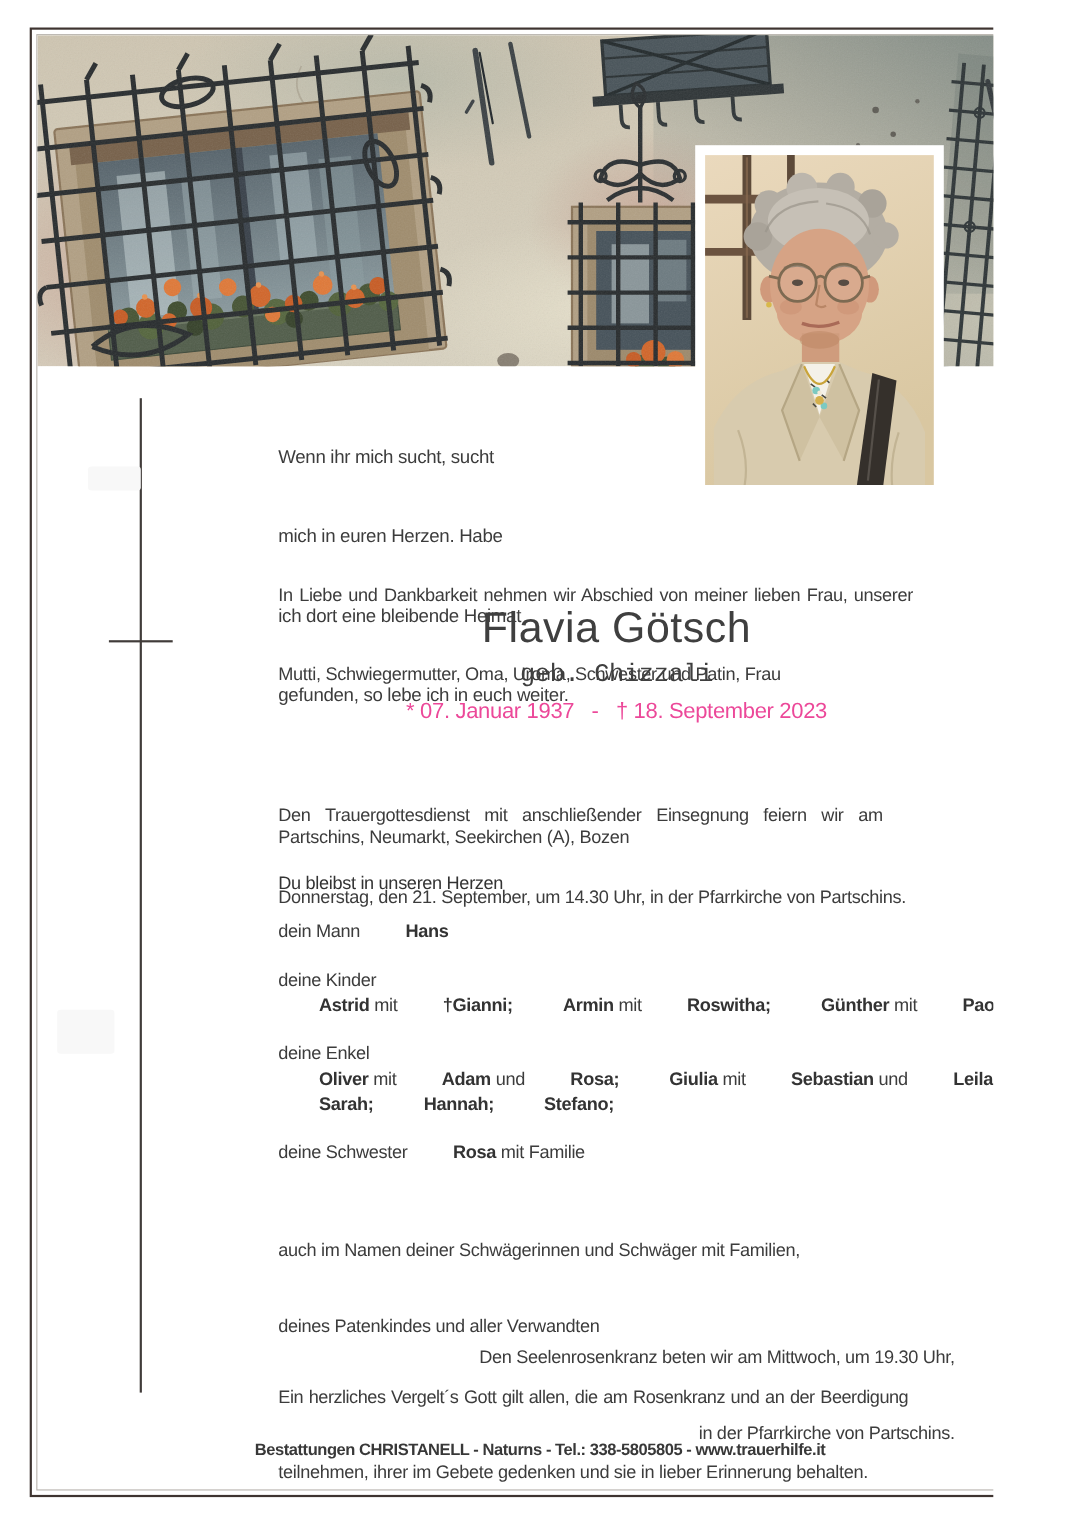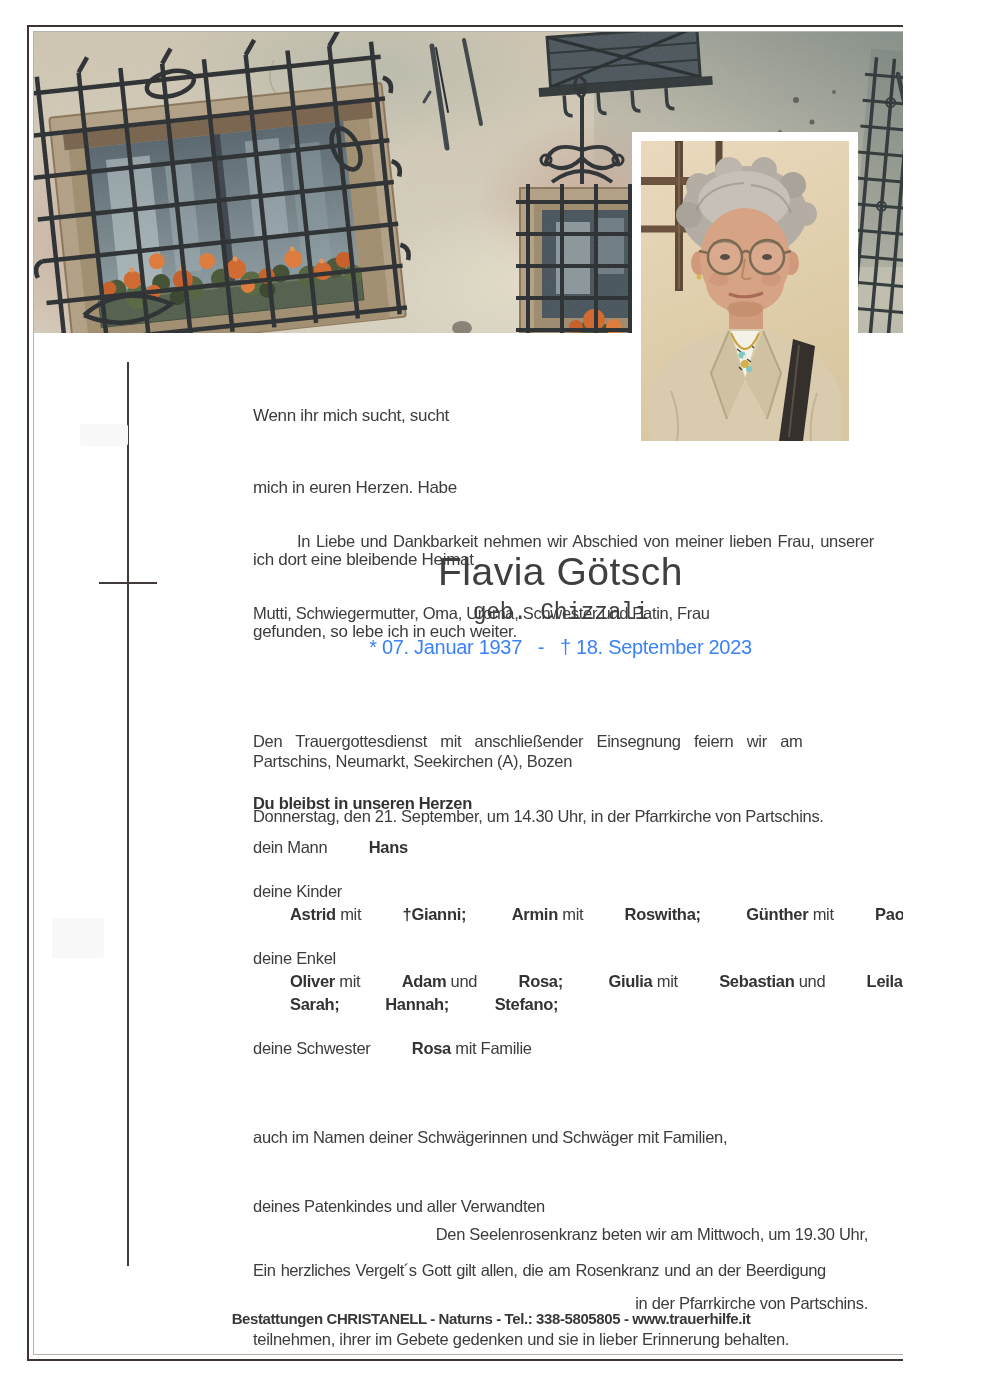--- a/index.html
+++ b/index.html
@@ -17,29 +17,29 @@
   .portrait svg{display:block;width:208px;height:300px;}
   .cross-v{position:absolute;left:127px;top:362px;width:2px;height:904px;background:#413c3a;}
   .cross-h{position:absolute;left:99px;top:582px;width:58px;height:2px;background:#413c3a;}
   .smudge{position:absolute;background:#f8f8f8;border-radius:3px;}
   .s1{left:80px;top:424px;width:48px;height:22px;}
   .s2{left:52px;top:918px;width:52px;height:40px;}
   .t{position:absolute;left:253px;width:615px;font-size:16.5px;line-height:23px;
      letter-spacing:-0.3px;white-space:pre;color:#3c3c3c;}
   .quote{top:356px;font-size:17px;line-height:24px;}
   .intro{top:481px;line-height:24px;}
-  .intro .l0{word-spacing:1.5px;margin-left:44px;}
+  .intro .l0{word-spacing:1.5px;}
   .name{top:551px;text-align:center;font-size:39px;line-height:42px;font-weight:400;
         letter-spacing:0.5px;color:#3f3f3f;}
   .maiden{top:600px;text-align:center;font-size:23px;line-height:26px;color:#3f3f3f;font-family:Liberation Mono, monospace;}
-  .dates{top:635px;text-align:center;font-size:20px;line-height:24px;color:#3b82f6;}
+  .dates{top:635px;text-align:center;font-size:20px;line-height:24px;color:#ec4899;}
   .service{top:679px;line-height:25px;}
   .service .l0{word-spacing:9px;}
   .places{top:750px;}
-  .motto{top:792px;font-weight:700;color:#333;}
+  .motto{top:792px;font-weight:400;color:#333;}
   .husband{top:836px;}
   .children-label{top:880px;}
   .children{top:903px;}
   .enkel-label{top:947px;}
   .enkel1{top:970px;}
   .enkel2{top:993px;}
   .sister{top:1037px;}
   .inlaws{top:1080px;}
   .rosary{top:1177px;text-align:right;}
   .thanks{top:1213px;}

